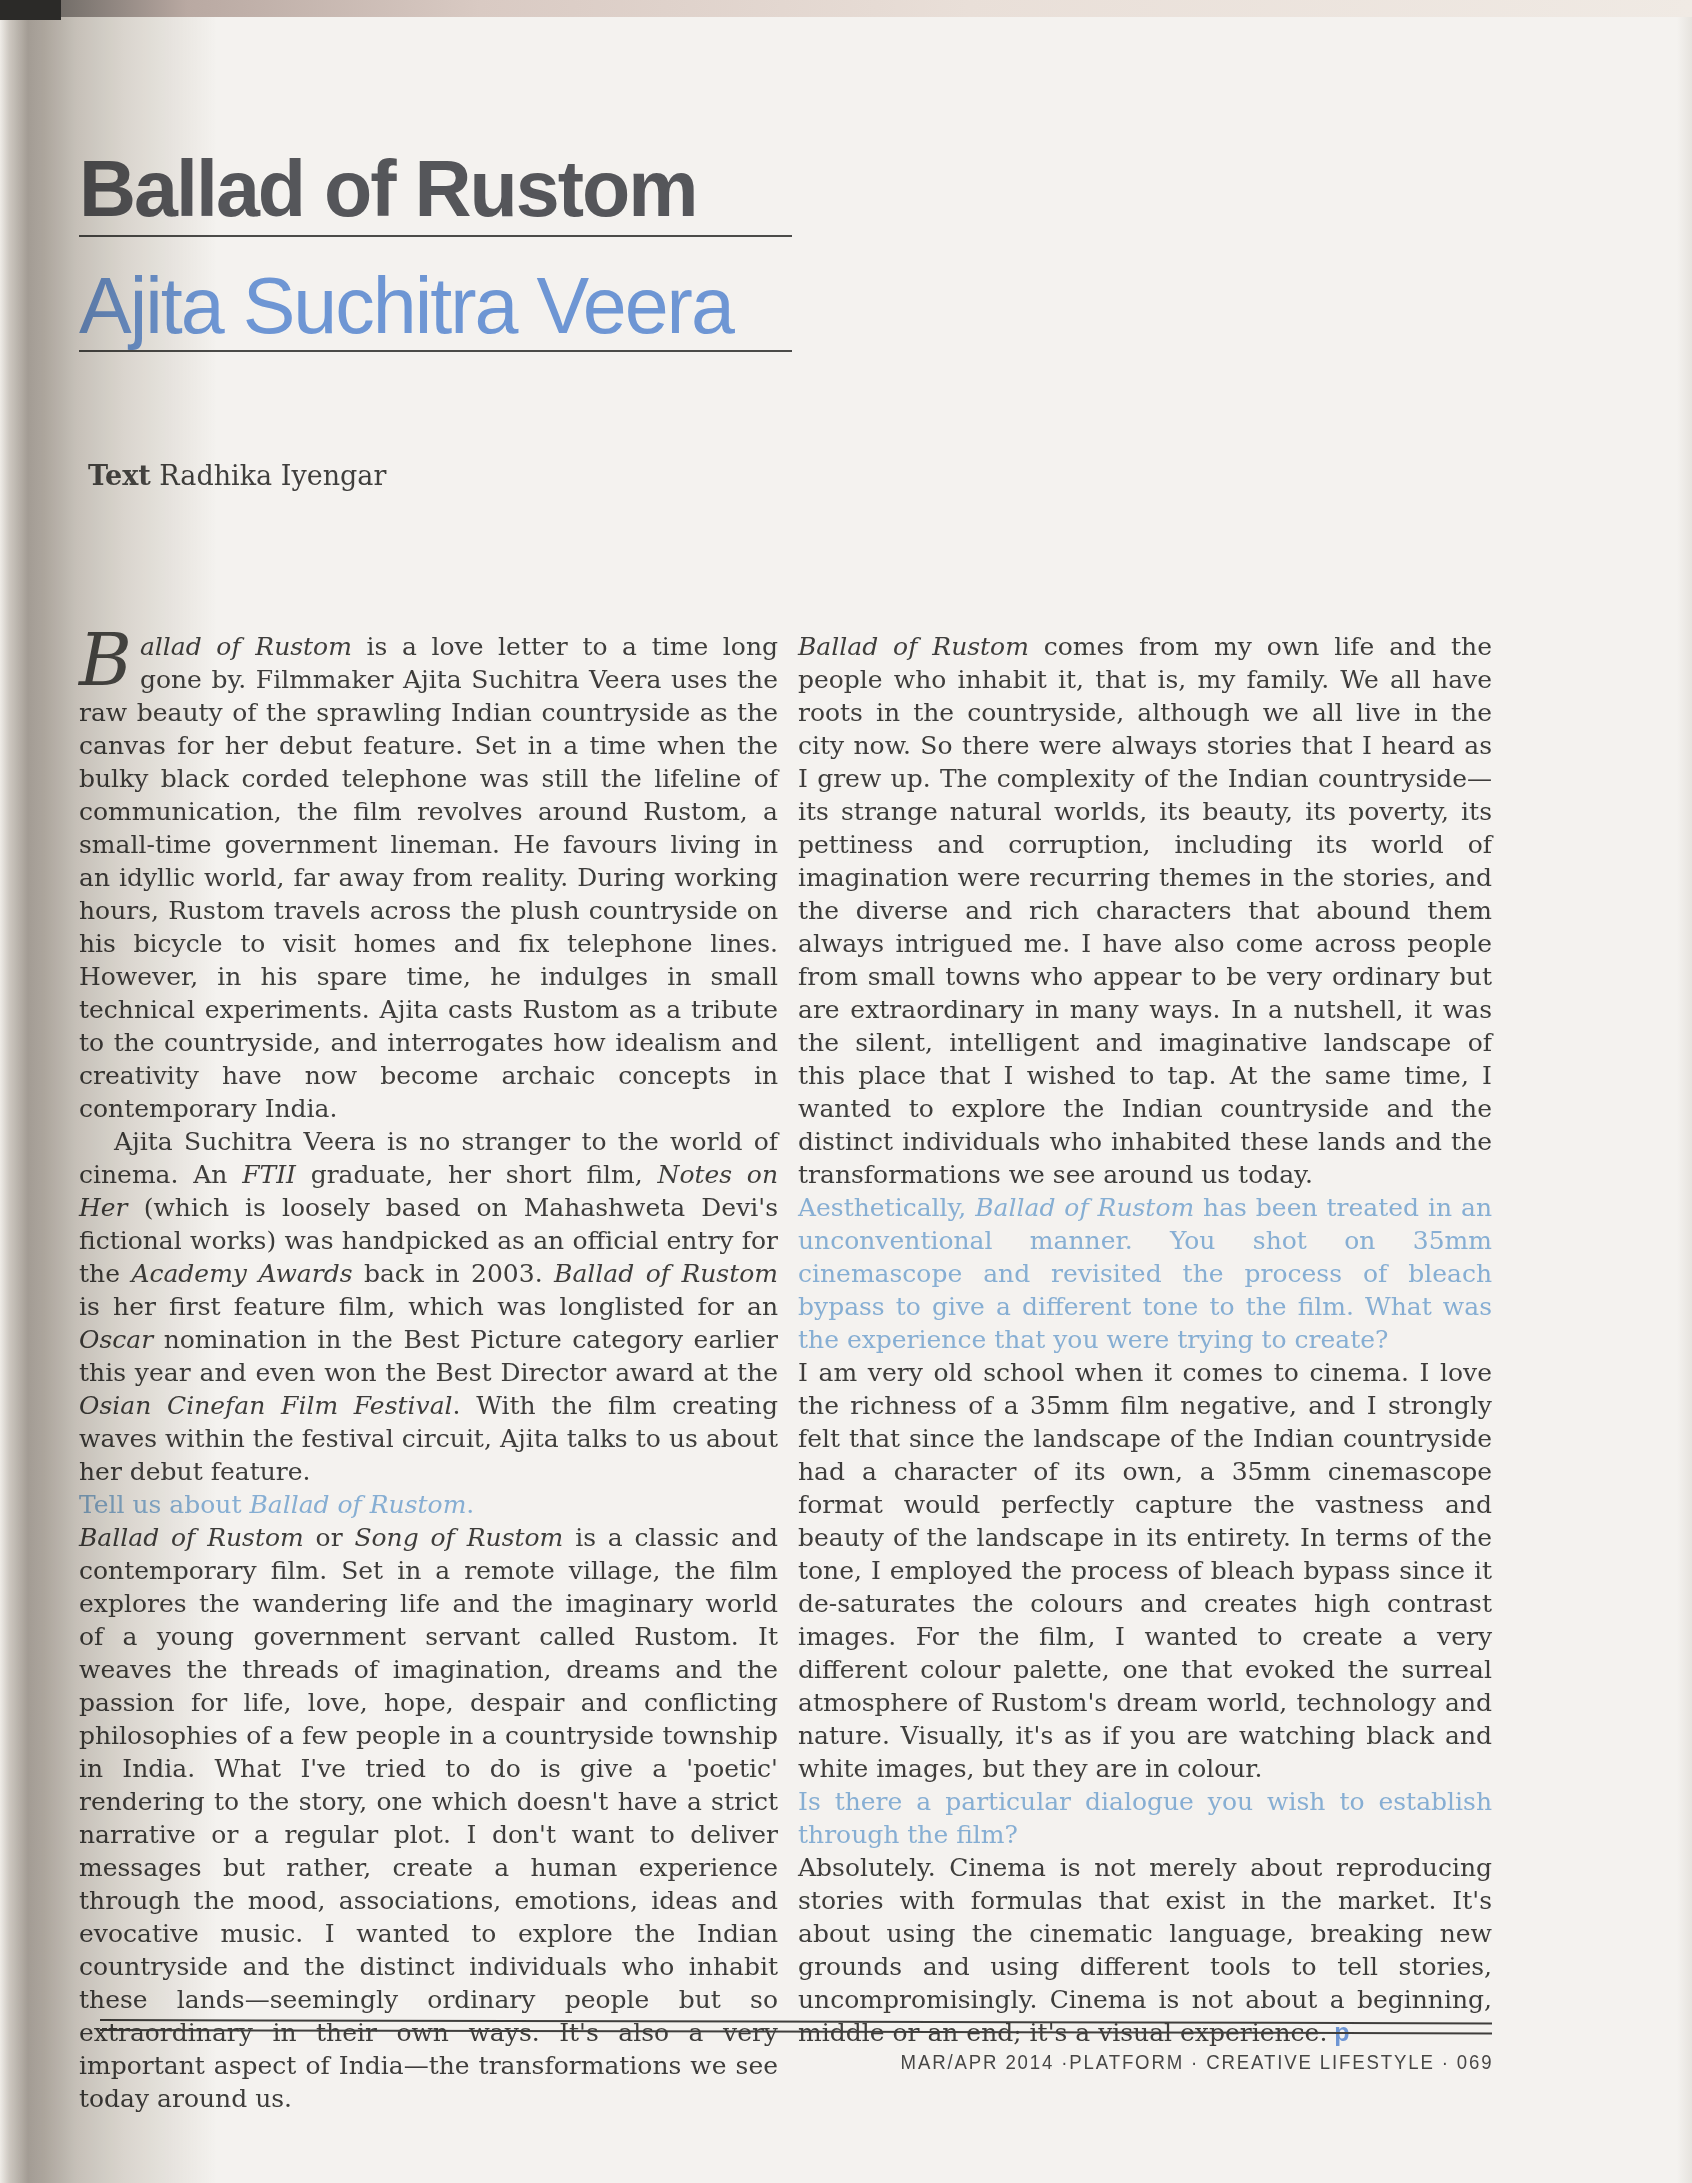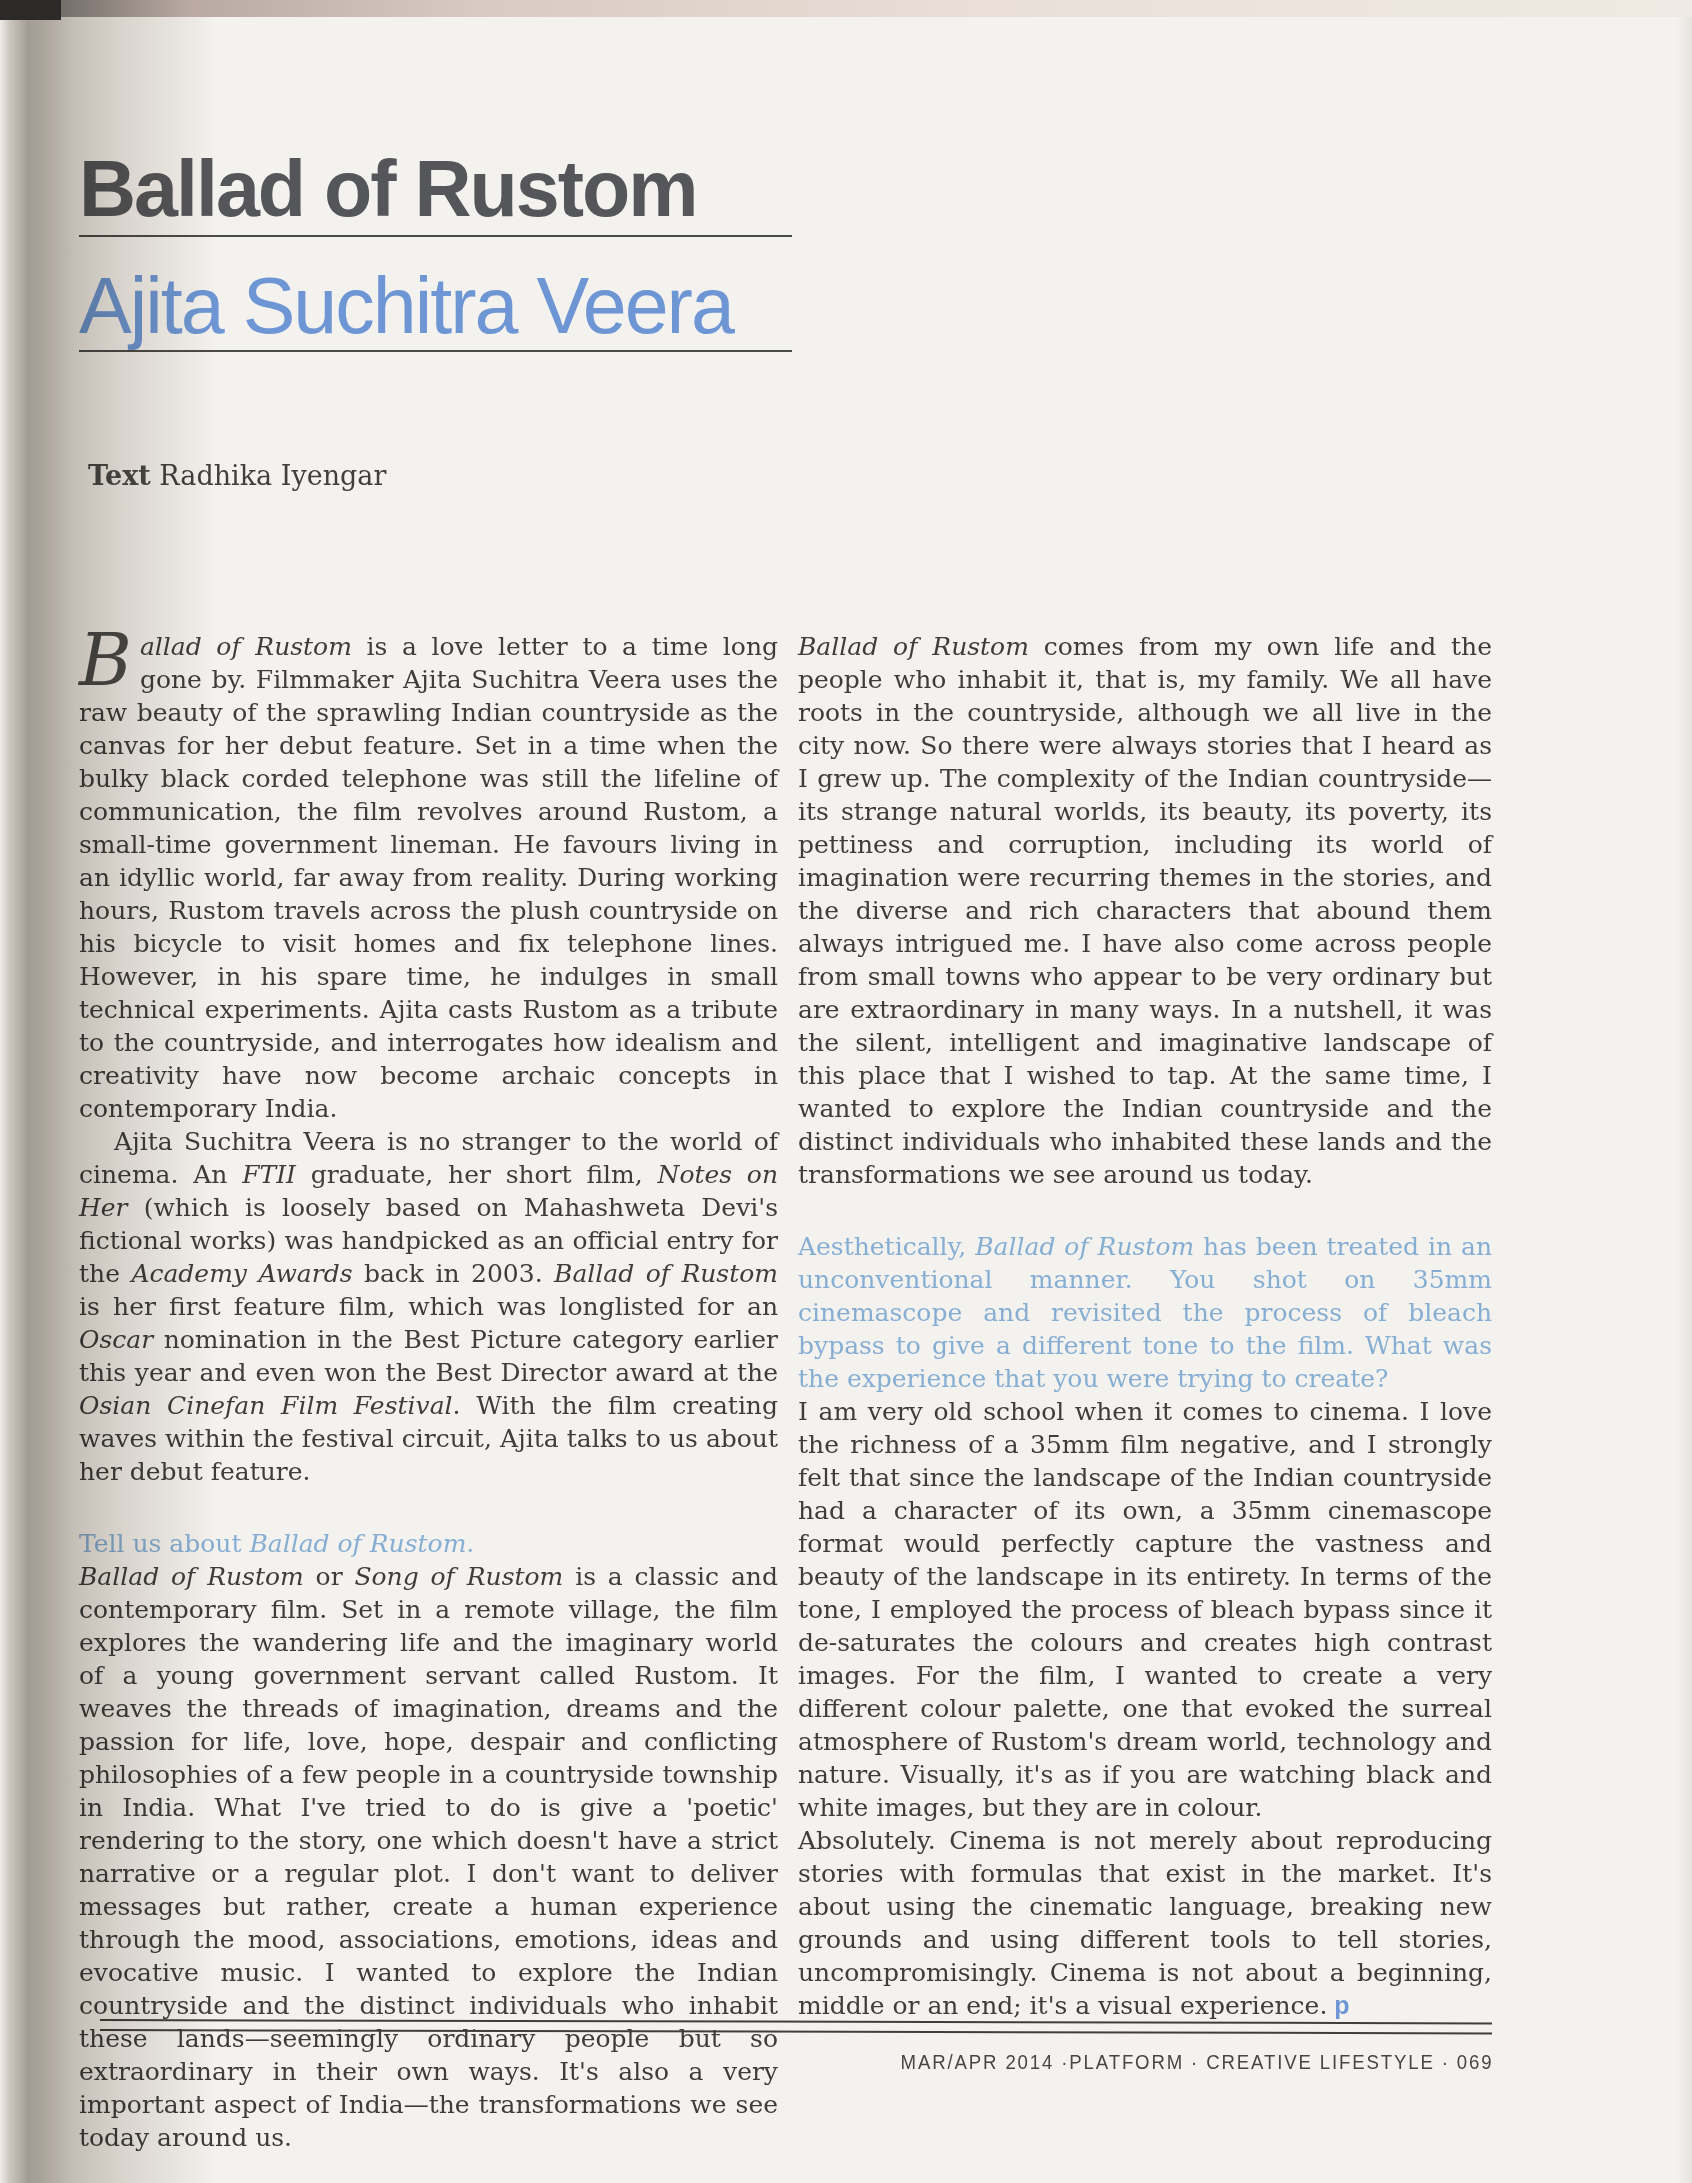--- a/index.html
+++ b/index.html
@@ -43,21 +43,21 @@
   .byline .label{font-weight:bold;color:#4a4947;}
   
   .col{
     position:absolute;top:630px;font-size:25px;line-height:33px;
     text-align:justify;color:#3e3d3b;
   }
   .col.left{left:79px;width:699px;}
   .col.right{left:798px;width:694px;}
   .col p{margin:0;}
   .col p.indent{text-indent:35px;}
-  .col p.space-above{margin-top:39px;}
+  .col p.space-above{}
   .question{color:#86aed3;}
   .i{font-style:italic;}
   .b{font-weight:bold;}
   .accent{color:#6e96d4;}
   .sans{font-family:"Liberation Sans",sans-serif;}
   .dropcap{
     float:left;font-style:italic;font-size:72px;line-height:55px;
     padding:2.7px 8px 0 0;color:#4b4b49;
   }
   
@@ -89,20 +89,21 @@
   <div class="col left">
       <p class="para"><span class="dropcap">B</span><span class="i">allad of Rustom</span><span> is a love letter to a time long gone by. Filmmaker Ajita Suchitra Veera uses the raw beauty of the sprawling Indian countryside as the canvas for her debut feature. Set in a time when the bulky black corded telephone was still the lifeline of communication, the film revolves around Rustom, a small-time government lineman. He favours living in an idyllic world, far away from reality. During working hours, Rustom travels across the plush countryside on his bicycle to visit homes and fix telephone lines. However, in his spare time, he indulges in small technical experiments. Ajita casts Rustom as a tribute to the countryside, and interrogates how idealism and creativity have now become archaic concepts in contemporary India.</span></p>
       <p class="para indent"><span>Ajita Suchitra Veera is no stranger to the world of cinema. An </span><span class="i">FTII</span><span> graduate, her short film, </span><span class="i">Notes on Her</span><span> (which is loosely based on Mahashweta Devi's fictional works) was handpicked as an official entry for the </span><span class="i">Academy Awards</span><span> back in 2003. </span><span class="i">Ballad of Rustom</span><span> is her first feature film, which was longlisted for an </span><span class="i">Oscar</span><span> nomination in the Best Picture category earlier this year and even won the Best Director award at the </span><span class="i">Osian Cinefan Film Festival</span><span>. With the film creating waves within the festival circuit, Ajita talks to us about her debut feature.</span></p>
       <p class="question space-above"><span>Tell us about </span><span class="i">Ballad of Rustom</span><span>.</span></p>
       <p class="para"><span class="i">Ballad of Rustom</span><span> or </span><span class="i">Song of Rustom</span><span> is a classic and contemporary film. Set in a remote village, the film explores the wandering life and the imaginary world of a young government servant called Rustom. It weaves the threads of imagination, dreams and the passion for life, love, hope, despair and conflicting philosophies of a few people in a countryside township in India. What I've tried to do is give a 'poetic' rendering to the story, one which doesn't have a strict narrative or a regular plot. I don't want to deliver messages but rather, create a human experience through the mood, associations, emotions, ideas and evocative music. I wanted to explore the Indian countryside and the distinct individuals who inhabit these lands—seemingly ordinary people but so extraordinary in their own ways. It's also a very important aspect of India—the transformations we see today around us.</span></p>
     </div>
   <div class="col right">
       <p class="para"><span class="i">Ballad of Rustom</span><span> comes from my own life and the people who inhabit it, that is, my family. We all have roots in the countryside, although we all live in the city now. So there were always stories that I heard as I grew up. The complexity of the Indian countryside—its strange natural worlds, its beauty, its poverty, its pettiness and corruption, including its world of imagination were recurring themes in the stories, and the diverse and rich characters that abound them always intrigued me. I have also come across people from small towns who appear to be very ordinary but are extraordinary in many ways. In a nutshell, it was the silent, intelligent and imaginative landscape of this place that I wished to tap. At the same time, I wanted to explore the Indian countryside and the distinct individuals who inhabited these lands and the transformations we see around us today.</span></p>
       <p class="question space-above"><span>Aesthetically, </span><span class="i">Ballad of Rustom</span><span> has been treated in an unconventional manner. You shot on 35mm cinemascope and revisited the process of bleach bypass to give a different tone to the film. What was the experience that you were trying to create?</span></p>
       <p class="para"><span>I am very old school when it comes to cinema. I love the richness of a 35mm film negative, and I strongly felt that since the landscape of the Indian countryside had a character of its own, a 35mm cinemascope format would perfectly capture the vastness and beauty of the landscape in its entirety. In terms of the tone, I employed the process of bleach bypass since it de-saturates the colours and creates high contrast images. For the film, I wanted to create a very different colour palette, one that evoked the surreal atmosphere of Rustom's dream world, technology and nature. Visually, it's as if you are watching black and white images, but they are in colour.</span></p>
+      <p class="question space-above"><span>Is there a particular dialogue you wish to establish through the film?</span></p>
       <p class="para"><span>Absolutely. Cinema is not merely about reproducing stories with formulas that exist in the market. It's about using the cinematic language, breaking new grounds and using different tools to tell stories, uncompromisingly. Cinema is not about a beginning, middle or an end; it's a visual experience.</span><span class="b accent sans"> p</span></p>
     </div>
 
   <div class="foot-rule fa"></div>
   <div class="foot-rule fb"></div>
   <div class="footer-text">MAR/APR 2014 ·PLATFORM · CREATIVE LIFESTYLE · 069</div>
 
   <div class="gutter-shadow"></div>
   <div class="top-strip"></div>
   <div class="top-corner"></div>

